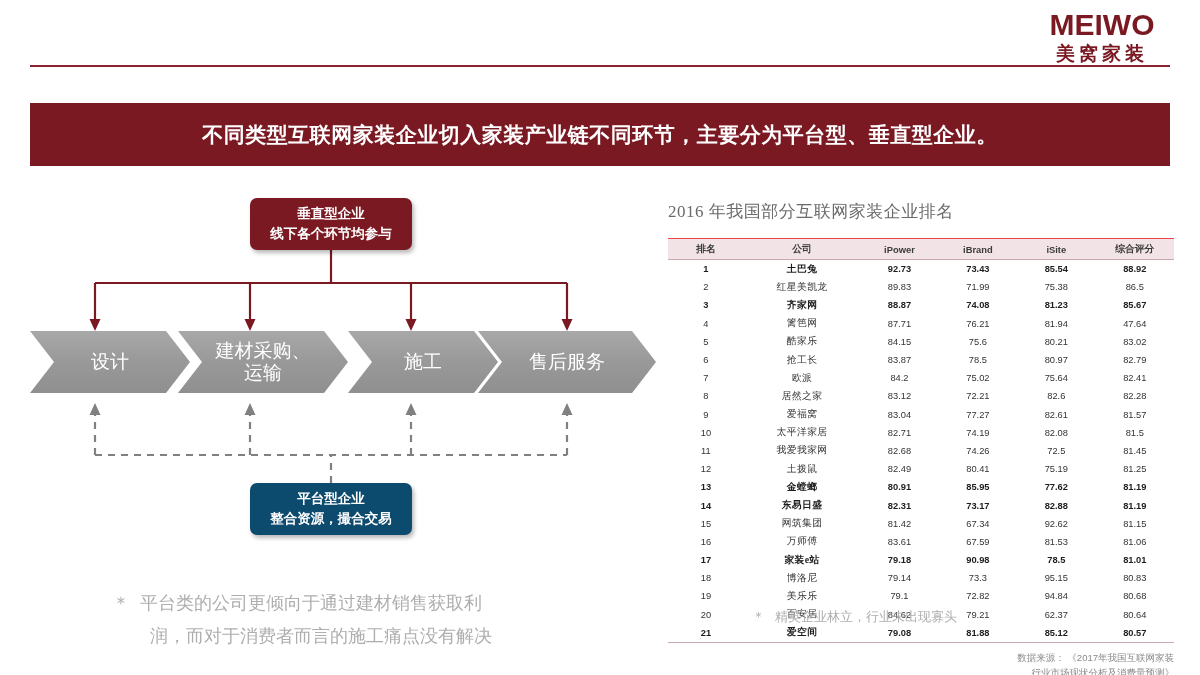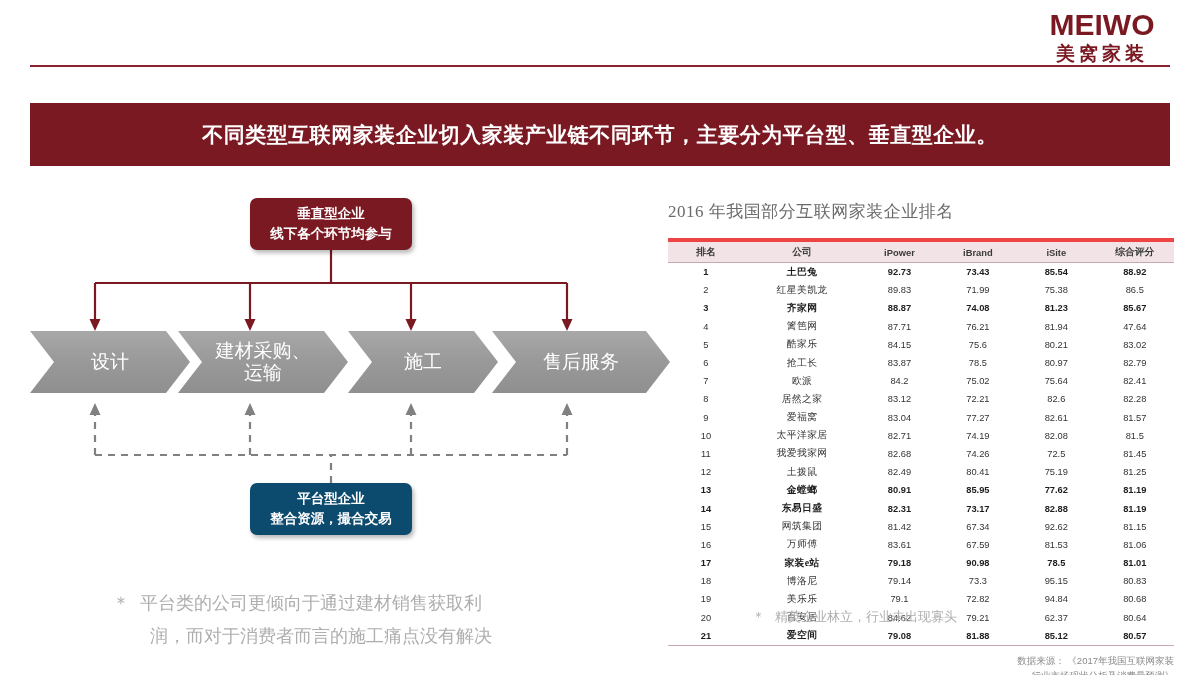--- a/index.html
+++ b/index.html
@@ -120,42 +120,42 @@
     font-weight: 400;
     font-size: 19px;
     line-height: 1.15;
     text-align: center;
     clip-path: polygon(0 0, calc(100% - 24px) 0, 100% 50%, calc(100% - 24px) 100%, 0 100%, 24px 50%);
     filter: drop-shadow(2px 3px 3px rgba(0,0,0,0.28));
   }
   .chev.c1 { left: 0px;   width: 160px; }
   .chev.c2 { left: 148px; width: 170px; }
   .chev.c3 { left: 318px; width: 150px; }
-  .chev.c4 { left: 462px; width: 178px; }
+  .chev.c4 { left: 448px; width: 178px; }
 
   
   .table-wrap { position: absolute; left: 668px; top: 200px; width: 506px; }
   .table-title {
     text-align: left;
     font-family: "Liberation Serif", "DejaVu Serif", serif;
     font-size: 17px;
     color: #6b6b6b;
     margin-bottom: 15px;
     letter-spacing: 0.5px;
   }
   table.rank {
     border-collapse: collapse;
     width: 100%;
     font-family: "Liberation Sans", sans-serif;
     font-size: 9.3px;
     color: #333333;
   }
   table.rank thead th {
     background: #F2E4E6;
-    border-top: 4px solid #ef4444;
+    border-top: 1px solid #ef4444;
     border-bottom: 1px solid #c9a9ad;
     font-weight: 700;
     padding: 3.5px 2px;
     color: #3a3a3a;
     font-size: 9.4px;
   }
   table.rank thead th.cn {
     font-family: "Liberation Serif", "DejaVu Serif", serif;
     font-size: 9.8px;
   }

